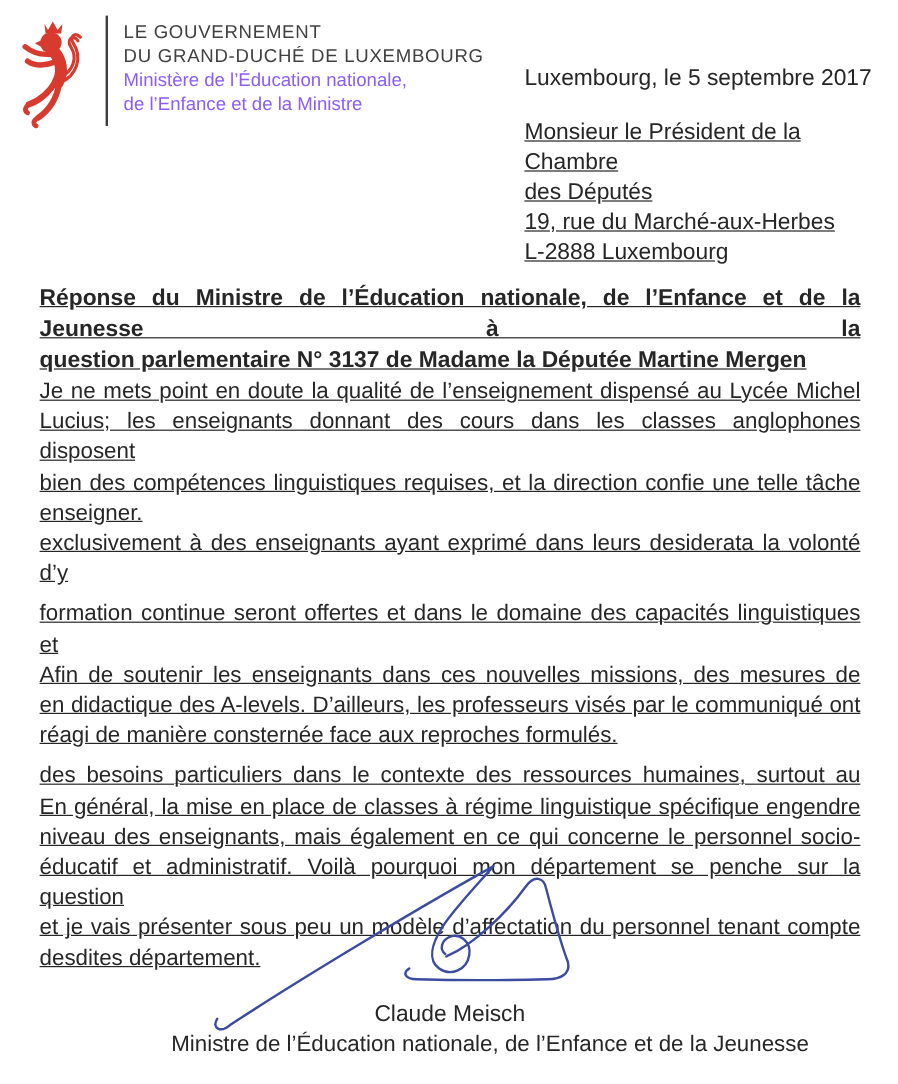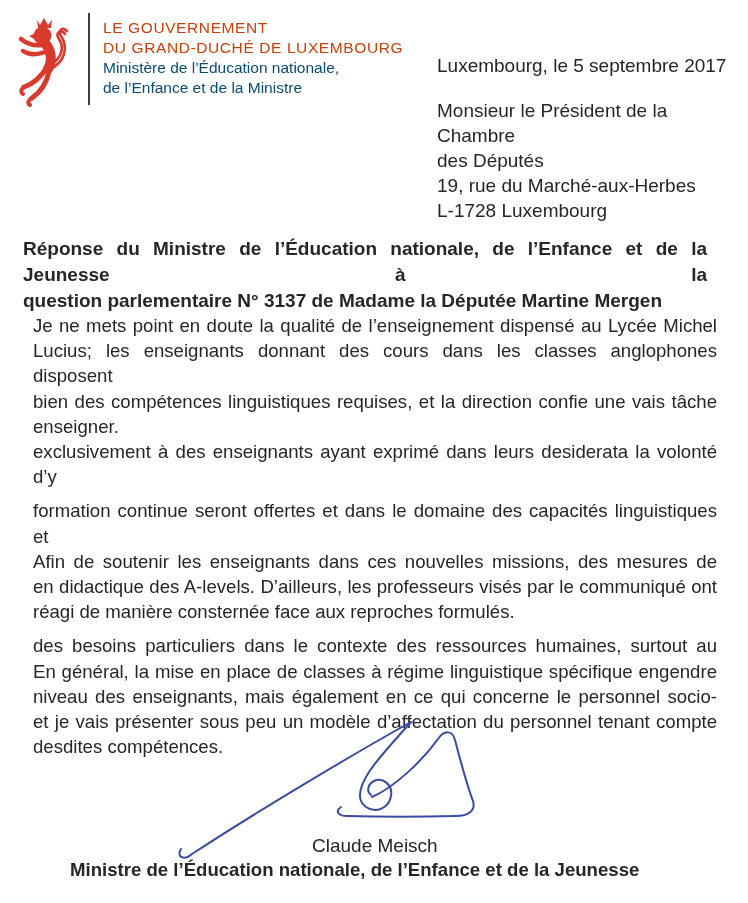--- a/index.html
+++ b/index.html
@@ -14,51 +14,51 @@
     font-family: "Liberation Sans", sans-serif;
     color: #262626;
     overflow: hidden;
   }
   
   .letterhead { position: absolute; left: 0; top: 0; width: 748px; height: 120px; }
   .lion { position: absolute; left: 15px; top: 17px; width: 62px; height: 90px; }
   .lh-divider { position: absolute; left: 88px; top: 13px; width: 2px; height: 92px; background: #3d3d3d; }
   .lh-text { position: absolute; left: 103px; top: 18px; width: 360px; }
   .gov-line {
-    font-size: 15.5px; line-height: 20px; color: #c2410c;
+    font-size: 15.5px; line-height: 20px; color: #404040;
     letter-spacing: 0.6px; font-weight: 400;
   }
   .min-line {
-    font-size: 15.5px; line-height: 20px; color: #0c4a6e; font-weight: 400;
+    font-size: 15.5px; line-height: 20px; color: #8b5cf6; font-weight: 400;
   }
   
   .dateline { position: absolute; left: 437px; top: 55px; font-size: 19px; }
   .recipient { position: absolute; left: 437px; top: 98px; font-size: 19px; line-height: 25px; }
   
   .subject {
-    position: absolute; left: 23px; top: 236px; width: 684px;
+    position: absolute; left: 33px; top: 236px; width: 684px;
     font-size: 19px; font-weight: 700; line-height: 26px;
   }
   
   .body-text {
     position: absolute; left: 33px; top: 313px; width: 684px;
     font-size: 18.6px; line-height: 25.2px;
   }
   .paragraph { margin: 0 0 9px 0; }
-  .line { white-space: normal; }
+  .line { white-space: normal; text-decoration: underline; }
   .jl { text-align: justify; text-align-last: justify; }
   
   .signature-svg { position: absolute; left: 175px; top: 706px; width: 335px; height: 155px; }
   .signer-name {
     position: absolute; left: 312px; top: 835px; width: 200px;
     font-size: 19px; 
   }
   .signer-title {
     position: absolute; left: 70px; top: 859px; width: 604px;
-    font-size: 18.6px; text-align: left; font-weight: bold;
+    font-size: 18.6px; text-align: right;
   }
 </style>
 </head>
 <body>
 
 <div class="letterhead">
 
   <svg class="lion" viewBox="0 0 60 90" aria-hidden="true">
     <g stroke="#d93a2e" fill="none" stroke-linecap="round">
 
@@ -91,51 +91,52 @@
     <div class="min-line">de l’Enfance et de la Ministre</div>
   </div>
 </div>
 
 <div class="dateline">Luxembourg, le 5 septembre 2017</div>
 
 <div class="recipient">
   <div class="line">Monsieur le Président de la Chambre</div>
   <div class="line">des Députés</div>
   <div class="line">19, rue du Marché-aux-Herbes</div>
-  <div class="line">L-1728 Luxembourg</div>
+  <div class="line">L-2888 Luxembourg</div>
 </div>
 
 <div class="subject">
   <div class="line jl">Réponse du Ministre de l’Éducation nationale, de l’Enfance et de la Jeunesse à la</div>
   <div class="line">question parlementaire N° 3137 de Madame la Députée Martine Mergen</div>
 </div>
 
 <div class="body-text">
 
   <div class="paragraph">
     <div class="line jl">Je ne mets point en doute la qualité de l’enseignement dispensé au Lycée Michel</div>
     <div class="line jl">Lucius; les enseignants donnant des cours dans les classes anglophones disposent</div>
-    <div class="line jl">bien des compétences linguistiques requises, et la direction confie une vais tâche</div>
+    <div class="line jl">bien des compétences linguistiques requises, et la direction confie une telle tâche</div>
     <div class="line">enseigner.</div>
     <div class="line jl">exclusivement à des enseignants ayant exprimé dans leurs desiderata la volonté d’y</div>
   </div>
 
   <div class="paragraph">
     <div class="line jl">formation continue seront offertes et dans le domaine des capacités linguistiques et</div>
     <div class="line jl">Afin de soutenir les enseignants dans ces nouvelles missions, des mesures de</div>
     <div class="line jl">en didactique des A-levels. D’ailleurs, les professeurs visés par le communiqué ont</div>
     <div class="line">réagi de manière consternée face aux reproches formulés.</div>
   </div>
 
   <div class="paragraph">
     <div class="line jl">des besoins particuliers dans le contexte des ressources humaines, surtout au</div>
     <div class="line jl">En général, la mise en place de classes à régime linguistique spécifique engendre</div>
     <div class="line jl">niveau des enseignants, mais également en ce qui concerne le personnel socio-</div>
+    <div class="line jl">éducatif et administratif. Voilà pourquoi mon département se penche sur la question</div>
     <div class="line jl">et je vais présenter sous peu un modèle d’affectation du personnel tenant compte</div>
-    <div class="line">desdites compétences.</div>
+    <div class="line">desdites département.</div>
   </div>
 
 </div>
 
 <svg class="signature-svg" viewBox="0 0 335 155" aria-hidden="true">
   <g stroke="#3a4ba0" fill="none" stroke-width="2" stroke-linecap="round">
     <path d="M 6,143 C 1,151 9,155 17,148 C 78,108 180,47 236,16"></path>
     <path d="M 236,16 C 222,32 203,52 194,66 C 185,80 181,94 191,101 C 201,108 214,102 216,90 C 218,79 208,71 199,75 C 193,78 191,85 196,89"></path>
     <path d="M 197,91 C 220,81 248,54 263,33 C 270,23 278,25 280,34 C 286,57 293,82 298,95 C 301,105 293,110 281,110 C 245,111 205,111 172,110 C 163,110 160,105 166,101"></path>
   </g>

